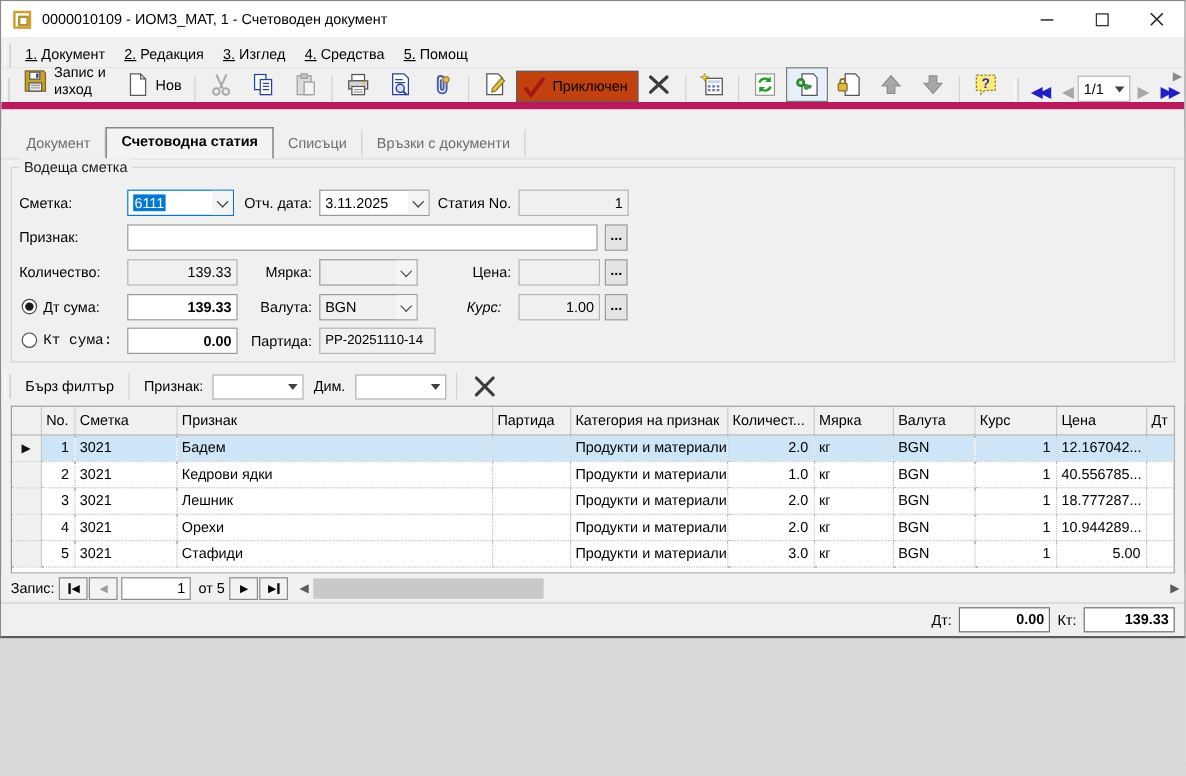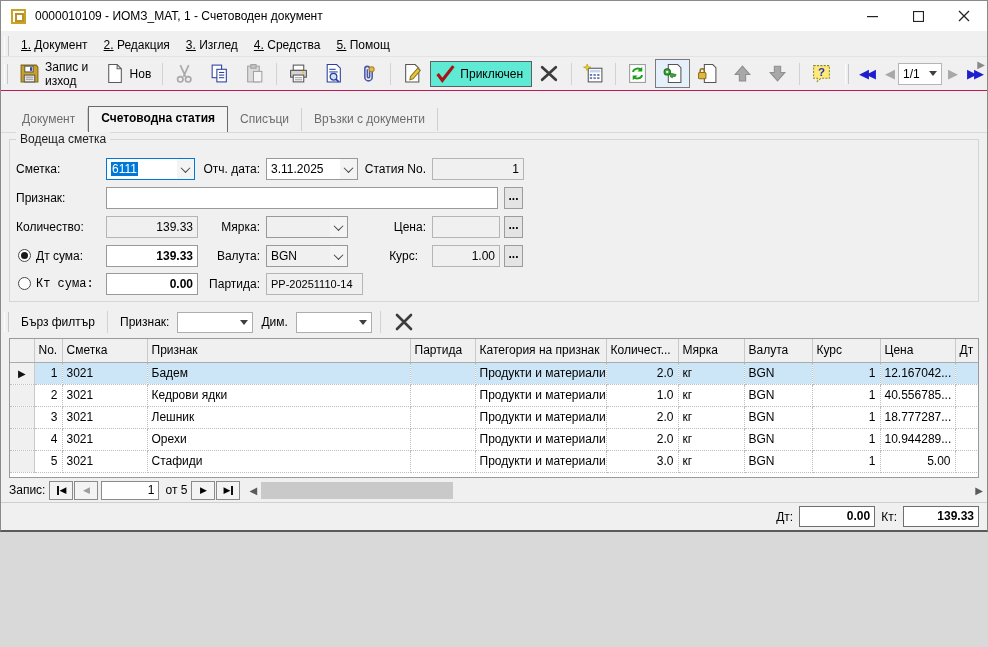--- a/index.html
+++ b/index.html
@@ -16,25 +16,25 @@
   .appicon::after { content:""; position:absolute; left:2px; top:2px; width:5px; height:5px; border:2px solid #b8932a; }
   .title-text { margin-left:9px; color:#000; }
   .caption-btns { margin-left:auto; display:flex; height:100%; }
   .cap-btn { width:46px; height:100%; display:flex; align-items:center; justify-content:center; color:#222; }
   
   .menubar { height:26px; background:#f0f0f0; display:flex; align-items:flex-end; border-bottom:1px solid #e3e3e3; flex:none; }
   .handle { width:5px; height:20px; border-left:1px solid #fdfdfd; border-right:1px solid #c7c7c7; margin:0 4px 0 3px; }
   .menu-item { display:inline-block; padding:4px 8px; }
   .menu-item::first-letter { text-decoration:underline; }
   
-  .toolbar { height:34px; background:#f0f0f0; display:flex; align-items:center; flex:none; position:relative; border-bottom:1px solid #be185d; }
+  .toolbar { height:34px; background:#f0f0f0; display:flex; align-items:flex-end; flex:none; position:relative; border-bottom:6px solid #be185d; }
   .tb-btn { display:flex; align-items:center; gap:5px; padding:3px 6px; border:1px solid transparent; }
   .tb-sep { width:1px; height:22px; background:#d2d2d2; margin:0 4px; flex:none; }
   .icon20 { width:21px; height:21px; flex:none; display:block; }
-  .toggle-done { display:flex; align-items:center; gap:4px; border:1px solid #5f5f5f; background:#5eead4; padding:2px 8px 2px 4px; height:26px; }
+  .toggle-done { display:flex; align-items:center; gap:4px; border:1px solid #5f5f5f; background:#c2410c; padding:2px 8px 2px 4px; height:26px; }
   .nav-combo { width:60px; height:22px; background:#fff; border:1px solid #b5b5b5; display:flex; align-items:center; padding:0 4px; }
   .nav-combo .caret { margin-left:auto; width:0; height:0; border-left:4px solid transparent; border-right:4px solid transparent; border-top:5px solid #404040; }
   .nav-glyph { font-size:13px; letter-spacing:-3px; font-weight:bold; padding:0 6px; }
   .blue { color:#1e1ecc; } .gray { color:#a8a8a8; }
   .overflow-chevron { position:absolute; right:2px; top:2px; color:#8a8a8a; font-size:10px; }
   
   .tabstrip { height:26px; background:#f0f0f0; display:flex; align-items:flex-end; padding-left:8px; flex:none; border-bottom:1px solid #d9d9d9;margin-top:16px; }
   .tab { padding:4px 12px 5px; color:#6d6d6d; border-right:1px solid #cfcfcf; margin-bottom:1px; }
   .tab.first { border-left:1px solid transparent; }
   .tab.active { color:#000; font-weight:bold; background:#f3f3f3; border:1px solid #6a6a6a; border-bottom:none; margin-bottom:0; padding-bottom:7px; }
@@ -353,21 +353,21 @@
       <span class="radio checked" style="left:8px; top:109px;"></span>
       <span class="f-label" style="left:26px; top:105px;">Дт сума:</span>
       <span class="field num bold" style="left:96px; top:105px; width:92px;">139.33</span>
       <span class="f-label r" style="left:130px; top:105px; width:120px;">Валута:</span>
       <span class="combo graybg" style="left:256px; top:105px; width:82px;">
         <span>BGN</span>
         <span class="cbtn">
             <span class="chev"></span>
           </span>
       </span>
-      <span class="f-label r" style="left:292px; top:105px; width:116px;">Курс:</span>
+      <span class="f-label r" style="left:292px; top:105px; width:116px;font-style:italic;">Курс:</span>
       <span class="field disabled num" style="left:422px; top:105px; width:68px;">1.00</span>
       <span class="dots-btn" style="left:494px; top:105px;">...</span>
 
       <span class="radio" style="left:8px; top:137px;"></span>
       <span class="f-label" style="left:26px; top:133px;font-family:Liberation Mono, monospace;">Кт сума:</span>
       <span class="field num bold" style="left:96px; top:133px; width:92px;">0.00</span>
       <span class="f-label r" style="left:130px; top:133px; width:120px;">Партида:</span>
       <span class="field disabled" style="left:256px; top:133px; width:97px; font-size:11px;">PP-20251110-14</span>
     </div>
   </div>

